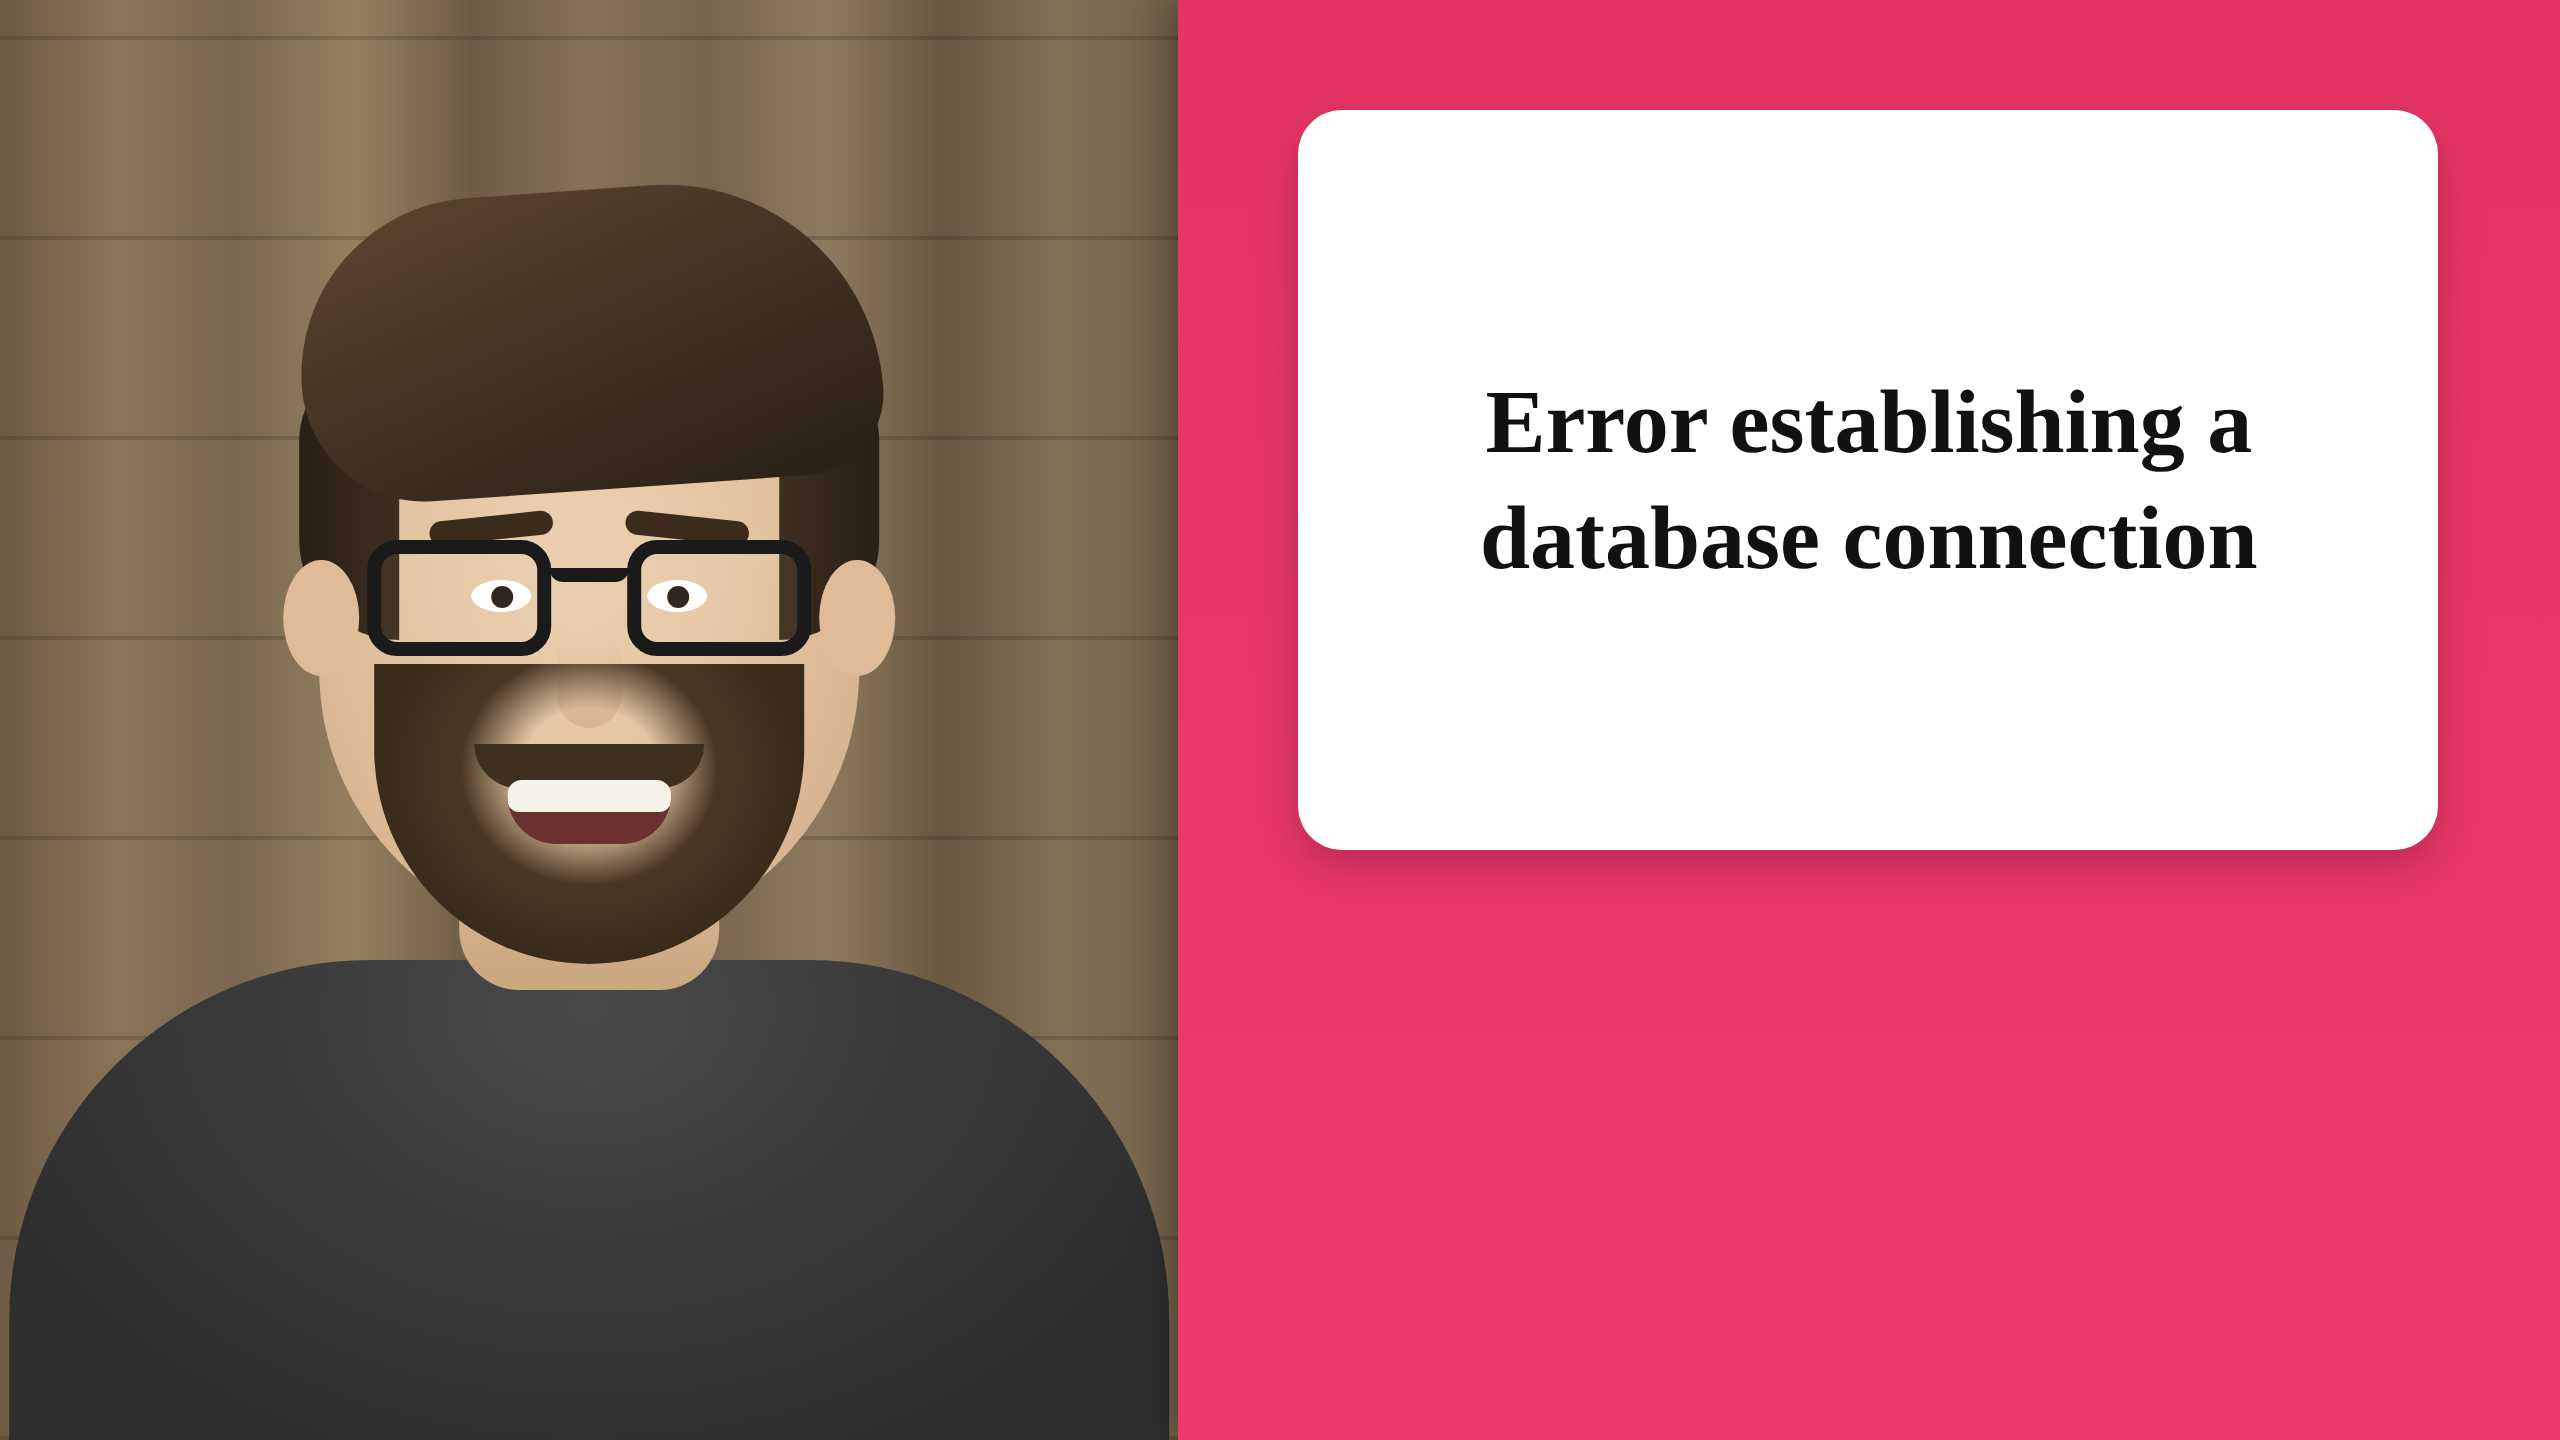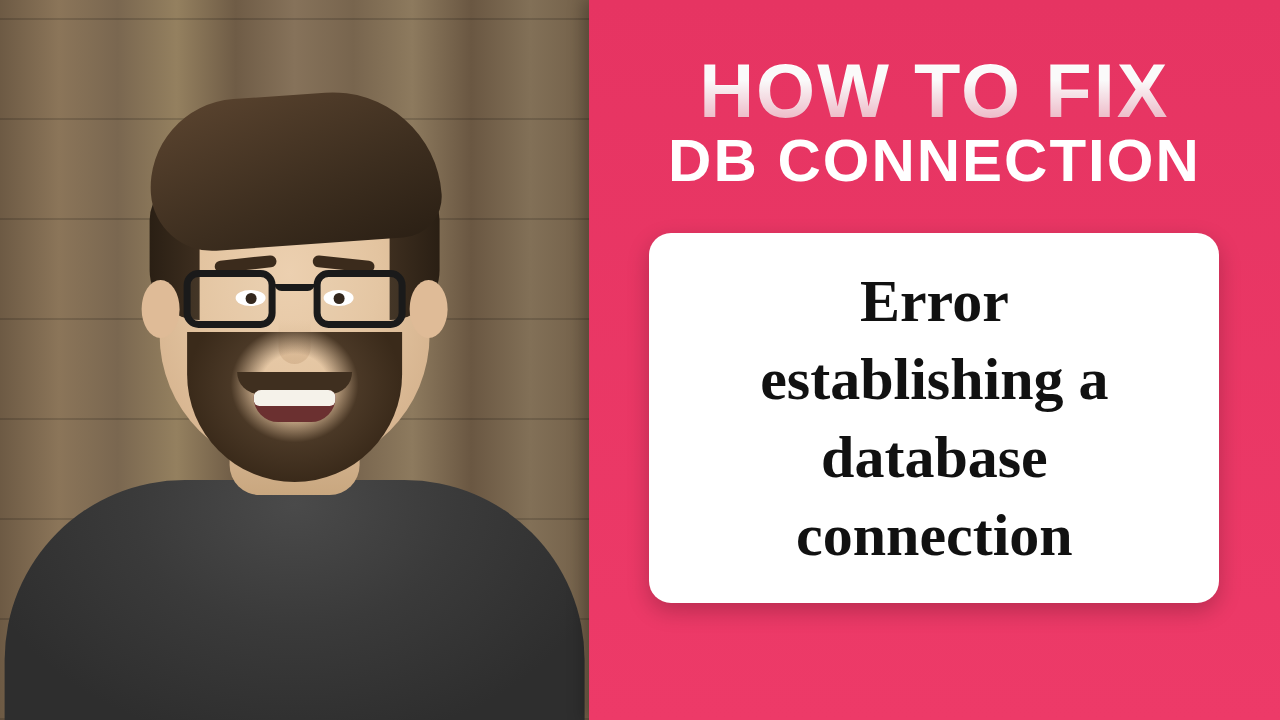--- a/index.html
+++ b/index.html
@@ -285,21 +285,21 @@
       width: 570px;
       height: 370px;
       box-shadow: 0 8px 22px rgba(0,0,0,0.22);
       display: flex;
       align-items: center;
       justify-content: center;
       padding: 48px 56px;
     }
     .error-text {
       font-family: Georgia, "Times New Roman", serif;
-      font-size: 60px;
+      font-size: 45px;
       font-weight: 700;
       color: #111111;
       text-align: center;
       line-height: 1.3;
     }
   </style>
 </head>
 <body>
 
 <div class="container">
@@ -332,22 +332,18 @@
         <div class="beard"></div>
         <div class="mustache"></div>
         <div class="mouth">
             <div class="teeth"></div>
           </div>
       </div>
     </div>
   </div>
 
   <div class="right-panel">
-    <div class="title-block">
-      <div class="title-line1">HOW TO FIX</div>
-      <div class="title-line2">DB CONNECTION</div>
-    </div>
     <div class="error-box">
       <div class="error-text">Error establishing a database connection</div>
     </div>
   </div>
 
 </div>
 
 </body></html>

